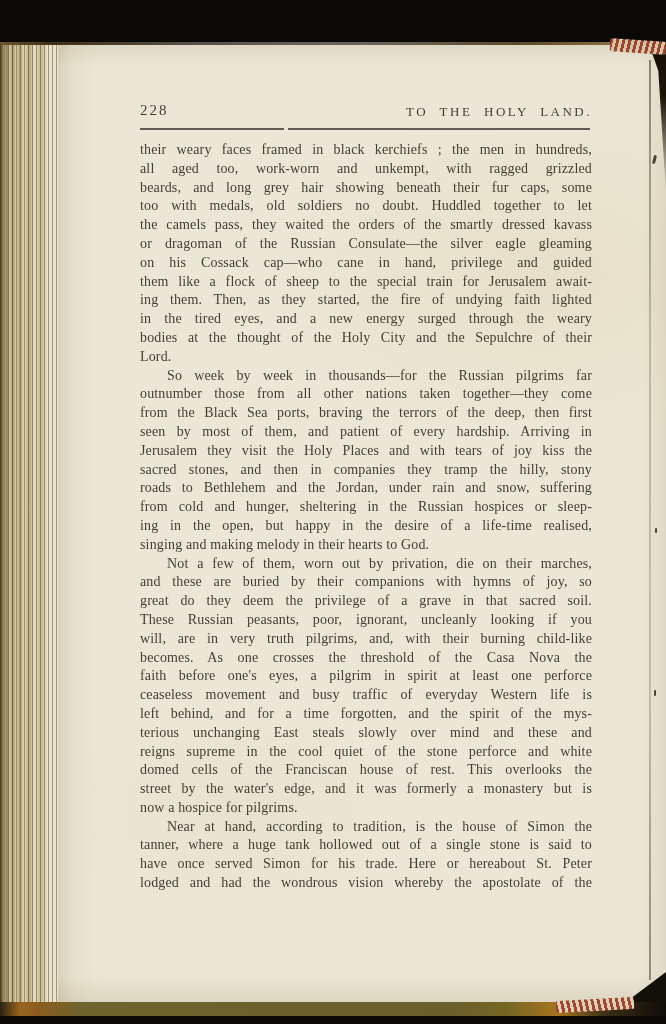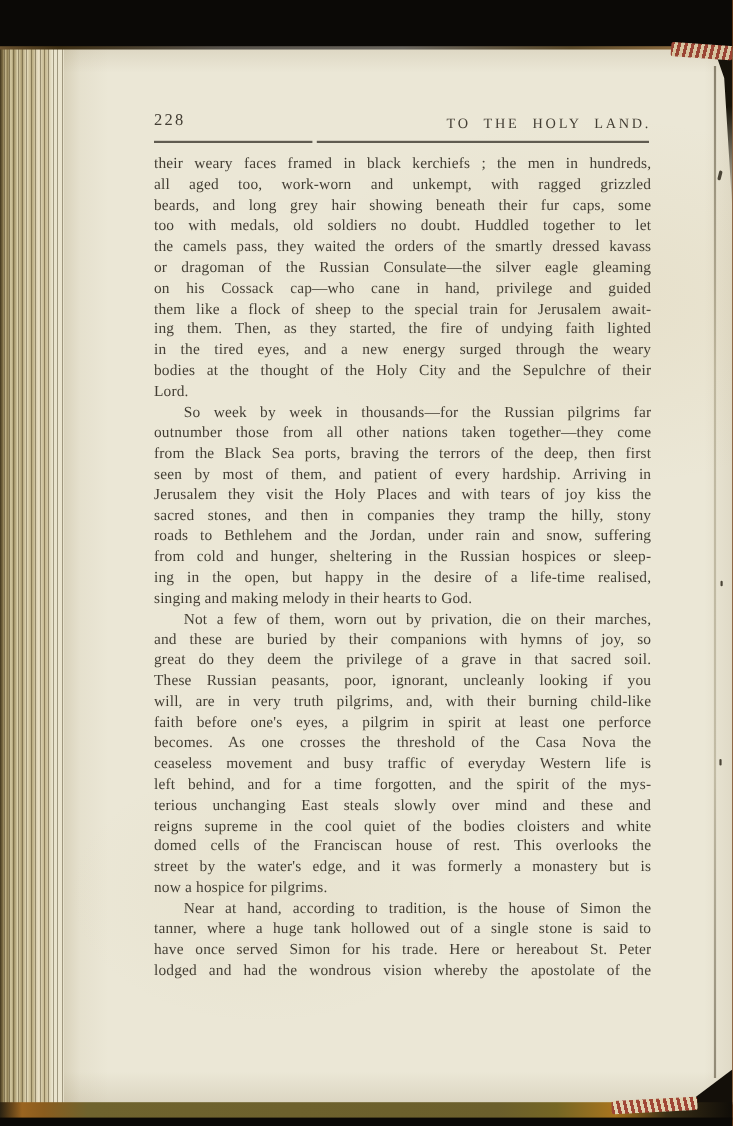--- a/index.html
+++ b/index.html
@@ -1,16 +1,16 @@
 <!DOCTYPE html>
 <html><head>
 <meta charset="utf-8">
 <style>
   html,body{margin:0;padding:0;background:#0c0a07;}
-  .scan{position:relative;width:666px;height:1024px;overflow:hidden;background:#f97316;
+  .scan{position:relative;width:666px;height:1024px;overflow:hidden;background:#22c55e;
         font-family:"Liberation Serif","DejaVu Serif",serif;}
 
   
   .page{position:absolute;left:57px;top:44px;width:609px;height:960px;z-index:1;
     background-color:#ebe7d6;
     background-image:
       radial-gradient(ellipse 420px 260px at 80% 24%, rgba(190,160,95,0.10), transparent 65%),
       radial-gradient(ellipse 300px 200px at 30% 80%, rgba(170,150,90,0.06), transparent 60%),
       linear-gradient(90deg, rgba(140,120,70,0.20) 0px, rgba(140,120,70,0.06) 16px, rgba(0,0,0,0) 42px),
       linear-gradient(270deg, rgba(120,100,60,0.10) 0px, rgba(0,0,0,0) 26px),
@@ -128,26 +128,26 @@
           <div class="line">from cold and hunger, sheltering in the Russian hospices or sleep-</div>
           <div class="line">ing in the open, but happy in the desire of a life-time realised,</div>
           <div class="line last">singing and making melody in their hearts to God.</div>
         </div>
         <div class="para">
           <div class="line indent">Not a few of them, worn out by privation, die on their marches,</div>
           <div class="line">and these are buried by their companions with hymns of joy, so</div>
           <div class="line">great do they deem the privilege of a grave in that sacred soil.</div>
           <div class="line">These Russian peasants, poor, ignorant, uncleanly looking if you</div>
           <div class="line">will, are in very truth pilgrims, and, with their burning child-like</div>
+          <div class="line">becomes.  As one crosses the threshold of the Casa Nova the</div>
           <div class="line">faith before one's eyes, a pilgrim in spirit at least one perforce</div>
-          <div class="line">becomes.  As one crosses the threshold of the Casa Nova the</div>
           <div class="line">ceaseless movement and busy traffic of everyday Western life is</div>
           <div class="line">left behind, and for a time forgotten, and the spirit of the mys-</div>
           <div class="line">terious unchanging East steals slowly over mind and these and</div>
-          <div class="line">reigns supreme in the cool quiet of the bodies cloisters and white</div>
+          <div class="line">reigns supreme in the cool quiet of the stone perforce and white</div>
           <div class="line">domed cells of the Franciscan house of rest.  This overlooks the</div>
           <div class="line">street by the water's edge, and it was formerly a monastery but is</div>
           <div class="line last">now a hospice for pilgrims.</div>
         </div>
         <div class="para">
           <div class="line indent">Near at hand, according to tradition, is the house of Simon the</div>
           <div class="line">tanner, where a huge tank hollowed out of a single stone is said to</div>
           <div class="line">have once served Simon for his trade.  Here or hereabout St. Peter</div>
           <div class="line">lodged and had the wondrous vision whereby the apostolate of the</div>
         </div>

